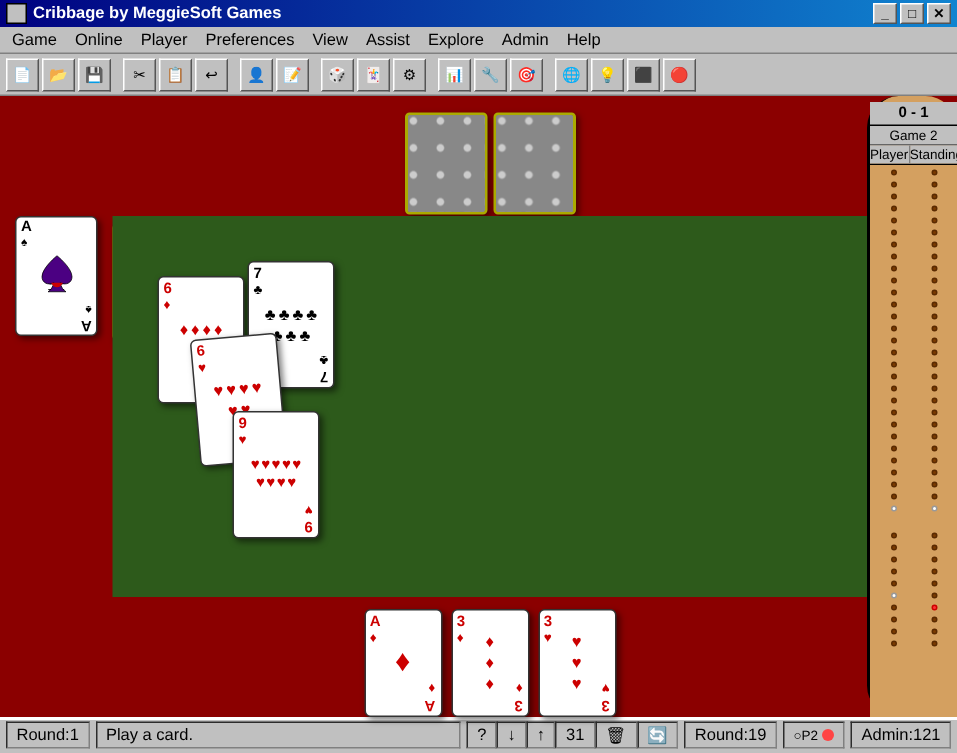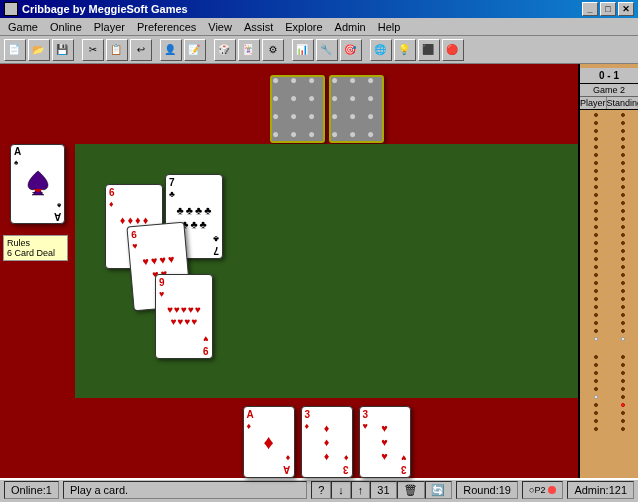--- a/index.html
+++ b/index.html
@@ -133,20 +133,21 @@
     
     #score-panel {
       width: 60px;
       background: #d4a060;
       border-left: 2px solid #000;
       display: flex;
       flex-direction: column;
       align-items: center;
       padding-top: 4px;
       font-size: 10px;
+      border-radius: 21px;
     }
 
     .score-header {
       background: #c0c0c0;
       width: 100%;
       text-align: center;
       font-size: 10px;
       font-weight: bold;
       padding: 2px 0;
       border-bottom: 1px solid #000;
@@ -309,24 +310,20 @@
           background-size: 14px 14px;
           background-color: #888;
           background-image: 
             radial-gradient(circle, #ccc 2px, transparent 3px),
             radial-gradient(circle, #aaa 1px, transparent 2px);
           background-position: 0 0, 7px 7px;
           background-size: 14px 14px;"></div>
       </div>
     </div>
 
-    <div style="position:absolute; left:3px; top:235px; width:65px; background:#ffffc0; border:1px solid #999; padding:2px 3px; font-size:9px;">
-      <div>Rules</div>
-      <div>6 Card Deal</div>
-    </div>
   </div>
 
   <div id="table-area">
 
     <div id="top-zone">
 
       <div style="position:relative; display:flex; gap:4px; margin-top:10px;">
 
         <div class="card-back" style="width:55px; height:68px; border-radius:3px; overflow:hidden; border:2px solid #aaaa00; box-shadow:2px 2px 4px rgba(0,0,0,0.5);">
           <div style="width:100%;height:100%;background-color:#888;
@@ -539,21 +536,21 @@
         <div class="peg-hole red-peg"></div>
         <div class="peg-hole"></div>
         <div class="peg-hole"></div>
         <div class="peg-hole"></div>
       </div>
     </div>
   </div>
 </div>
 
 <div id="statusbar">
-  <div class="status-cell">Online:1</div>
+  <div class="status-cell">Round:1</div>
   <div class="status-sep"></div>
   <div class="status-cell" style="flex:1;">Play a card.</div>
   <div class="status-sep"></div>
   <div class="status-cell">?</div>
   <div class="status-cell">↓</div>
   <div class="status-cell">↑</div>
   <div class="status-cell">31</div>
   <div class="status-cell">🗑</div>
   <div class="status-cell">🔄</div>
   <div class="status-sep"></div>

